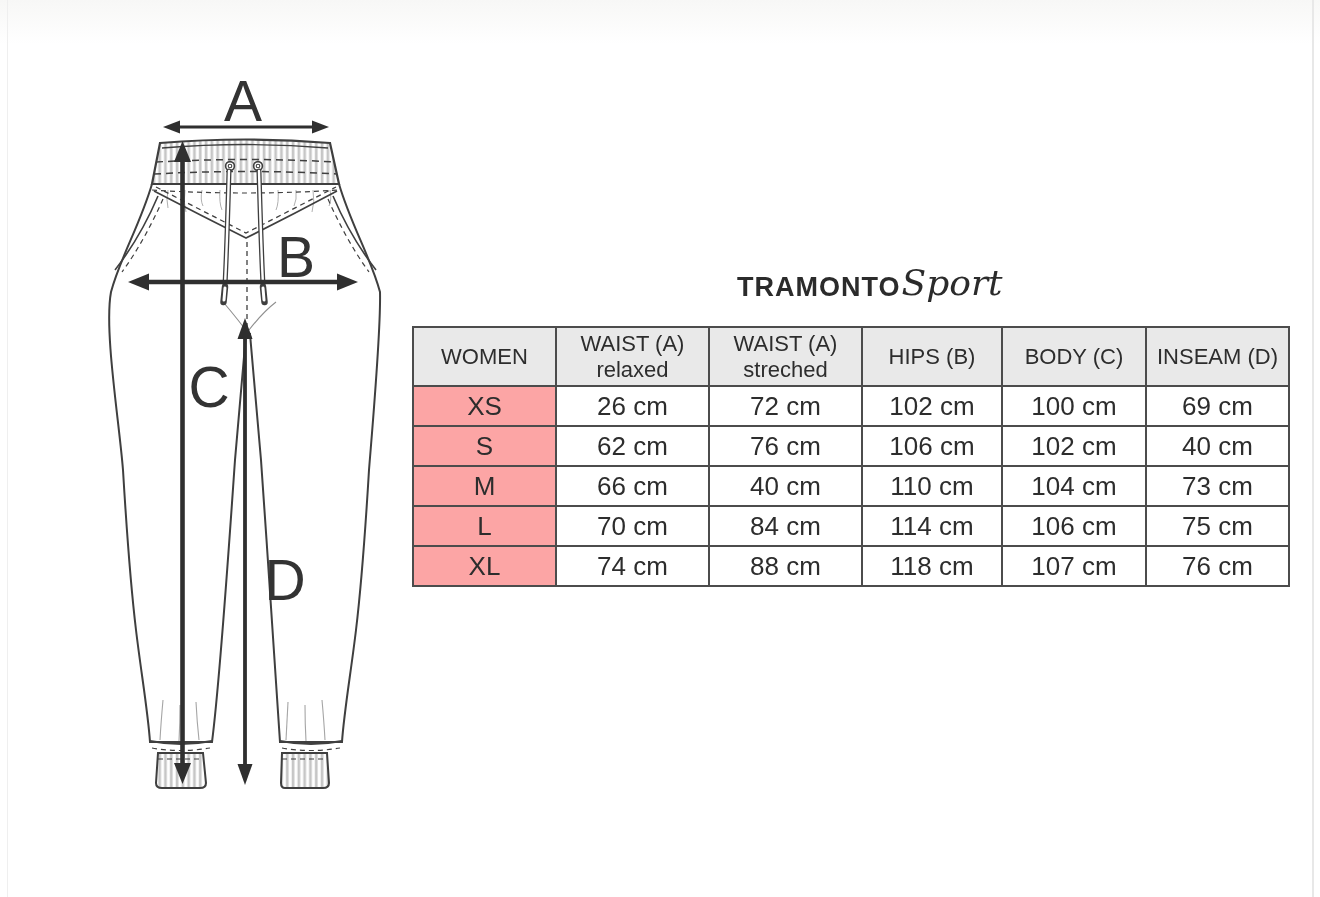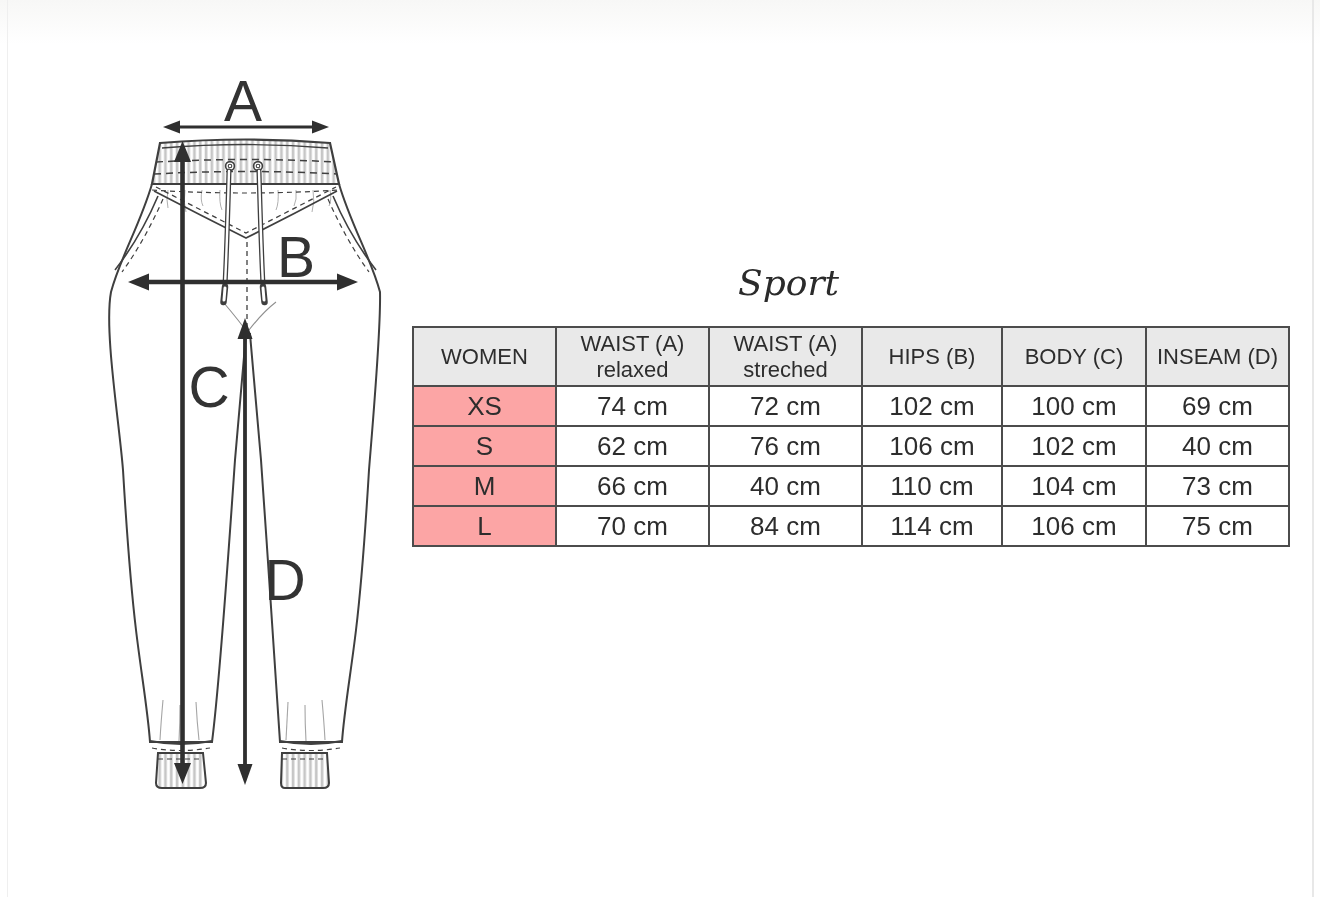--- a/index.html
+++ b/index.html
@@ -157,20 +157,21 @@
       <polygon points="245,785 237.5,764 252.5,764" stroke="none"></polygon>
     </g>
 
     <text x="243" y="121" text-anchor="middle" font-family="Liberation Sans, sans-serif" font-size="57" fill="#333333">A</text>
     <text x="296" y="277" text-anchor="middle" font-family="Liberation Sans, sans-serif" font-size="57" fill="#333333">B</text>
     <text x="209" y="407" text-anchor="middle" font-family="Liberation Sans, sans-serif" font-size="57" fill="#333333">C</text>
     <text x="285" y="600" text-anchor="middle" font-family="Liberation Sans, sans-serif" font-size="57" fill="#333333">D</text>
   </svg>
 
   <div class="brand-logo">
+    <span class="brand-name">TRAMONTO</span>
     <span class="brand-suffix">Sport</span>
   </div>
 
   <table class="size-table">
     <colgroup>
       <col style="width:143px">
         <col style="width:153px">
         <col style="width:153px">
       <col style="width:140px">
         <col style="width:144px">
@@ -200,21 +201,21 @@
         </th>
         <th>
           <span class="hline">INSEAM (D)</span>
           <span class="hline"></span>
         </th>
       </tr>
     </thead>
     <tbody>
       <tr>
         <td class="size-cell">XS</td>
-        <td>74 cm</td>
+        <td>26 cm</td>
         <td>72 cm</td>
         <td>102 cm</td>
         <td>100 cm</td>
         <td>69 cm</td>
       </tr>
       <tr>
         <td class="size-cell">S</td>
         <td>62 cm</td>
         <td>76 cm</td>
         <td>106 cm</td>
@@ -230,16 +231,24 @@
         <td>73 cm</td>
       </tr>
       <tr>
         <td class="size-cell">L</td>
         <td>70 cm</td>
         <td>84 cm</td>
         <td>114 cm</td>
         <td>106 cm</td>
         <td>75 cm</td>
       </tr>
+      <tr>
+        <td class="size-cell">XL</td>
+        <td>74 cm</td>
+        <td>88 cm</td>
+        <td>118 cm</td>
+        <td>107 cm</td>
+        <td>76 cm</td>
+      </tr>
     </tbody>
   </table>
 
 </div>
 
 </body></html>

